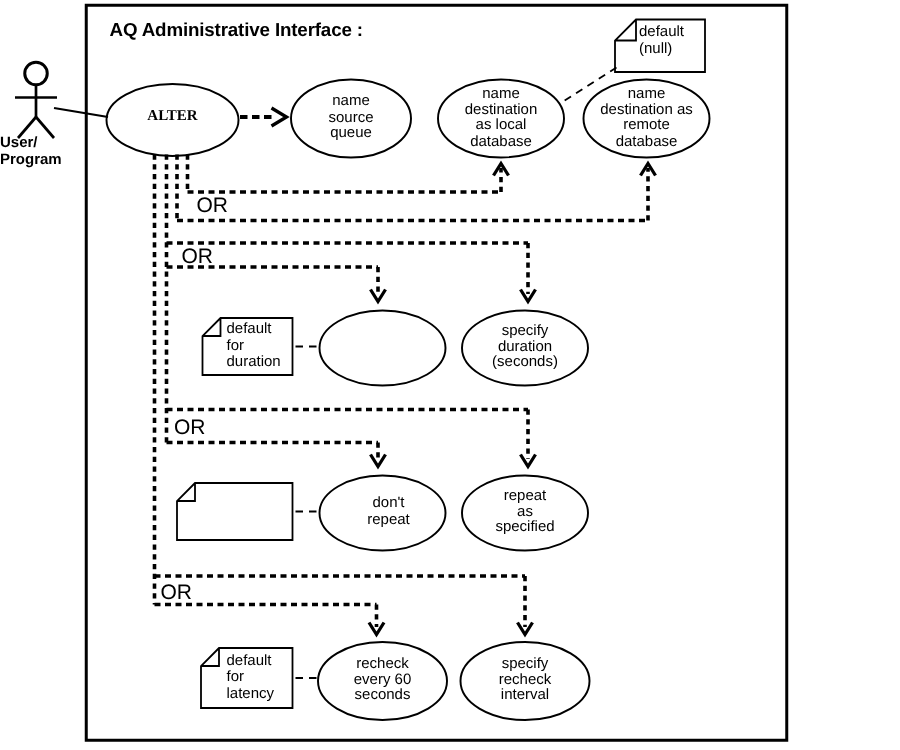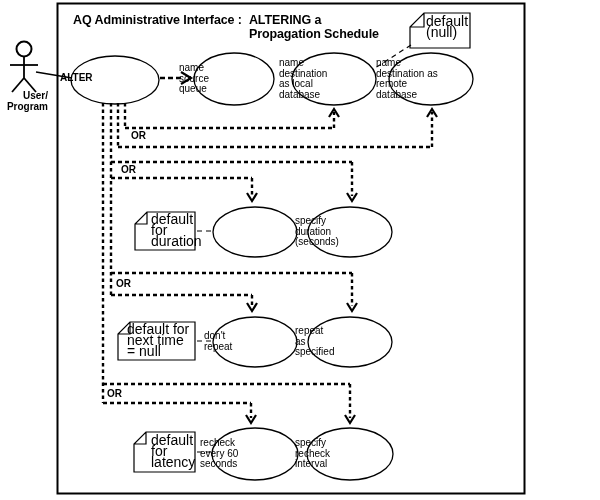--- a/index.html
+++ b/index.html
@@ -2,38 +2,38 @@
 <html><head>
 <meta charset="utf-8">
 <style>
   html,body{margin:0;padding:0;background:#ffffff;}
   .stage{
     position:relative;width:600px;height:500px;background:#ffffff;
     font-family:"Liberation Sans", sans-serif;color:#000;overflow:hidden;
   }
   .stage svg{position:absolute;left:0;top:0;}
   .lbl{
-    position:absolute;white-space:pre-line;text-align:left;
+    position:absolute;white-space:pre-line;text-align:center;
     font-size:10px;line-height:10.6px;letter-spacing:0px;
   }
-  .lbl .b{font-weight:bold;}
+  .lbl .b{font-weight:bold;font-family:Liberation Serif, serif;}
   .note-lbl{
     position:absolute;white-space:pre-line;text-align:left;
-    font-size:14px;line-height:11px;
+    font-size:10px;line-height:11px;
   }
   .or-lbl{
-    position:absolute;font-weight:bold;font-size:10px;line-height:10px;
+    position:absolute;font-weight:normal;font-size:14px;line-height:10px;
   }
   .title{
     position:absolute;left:73px;top:14px;display:flex;gap:7px;
     font-weight:bold;font-size:12.5px;line-height:13.5px;letter-spacing:-0.1px;
     white-space:pre-line;
   }
   .actor-lbl{
-    position:absolute;left:0;top:91px;width:48px;text-align:right;
+    position:absolute;left:0;top:91px;width:48px;text-align:left;
     font-weight:bold;font-size:10px;line-height:10.5px;white-space:pre-line;
   }
 </style>
 </head>
 <body>
 
 <div class="stage">
 
   <svg width="600" height="500" viewBox="0 0 600 500">
 
@@ -114,22 +114,20 @@
     <g stroke="#000" stroke-width="1.2" stroke-dasharray="5 4" fill="none">
       <line x1="411" y1="45" x2="375" y2="68"></line>
       <line x1="197" y1="231" x2="211" y2="231"></line>
       <line x1="197" y1="341" x2="211" y2="341"></line>
       <line x1="197" y1="452" x2="211" y2="452"></line>
     </g>
   </svg>
 
   <div class="title">
     <span>AQ Administrative Interface :</span>
-    <span>ALTERING a
-Propagation Schedule</span>
   </div>
 
   <div class="actor-lbl">User/
 Program</div>
 
   <div class="lbl" style="left:60px;top:62px;width:110px;">
     <div class="b">ALTER</div>
   </div>
   <div class="lbl" style="left:179px;top:63px;width:110px;">name
 source
@@ -160,20 +158,17 @@
   <div class="or-lbl" style="left:131px;top:131px;">OR</div>
   <div class="or-lbl" style="left:121px;top:165px;">OR</div>
   <div class="or-lbl" style="left:116px;top:279px;">OR</div>
   <div class="or-lbl" style="left:107px;top:389px;">OR</div>
 
   <div class="note-lbl" style="left:426px;top:16px;width:42px;">default
 (null)</div>
   <div class="note-lbl" style="left:151px;top:214px;width:42px;">default
 for
 duration</div>
-  <div class="note-lbl" style="left:127px;top:324px;width:66px;">default for
-next time
-= null</div>
   <div class="note-lbl" style="left:151px;top:435px;width:42px;">default
 for
 latency</div>
 
 </div>
 
 </body></html>

